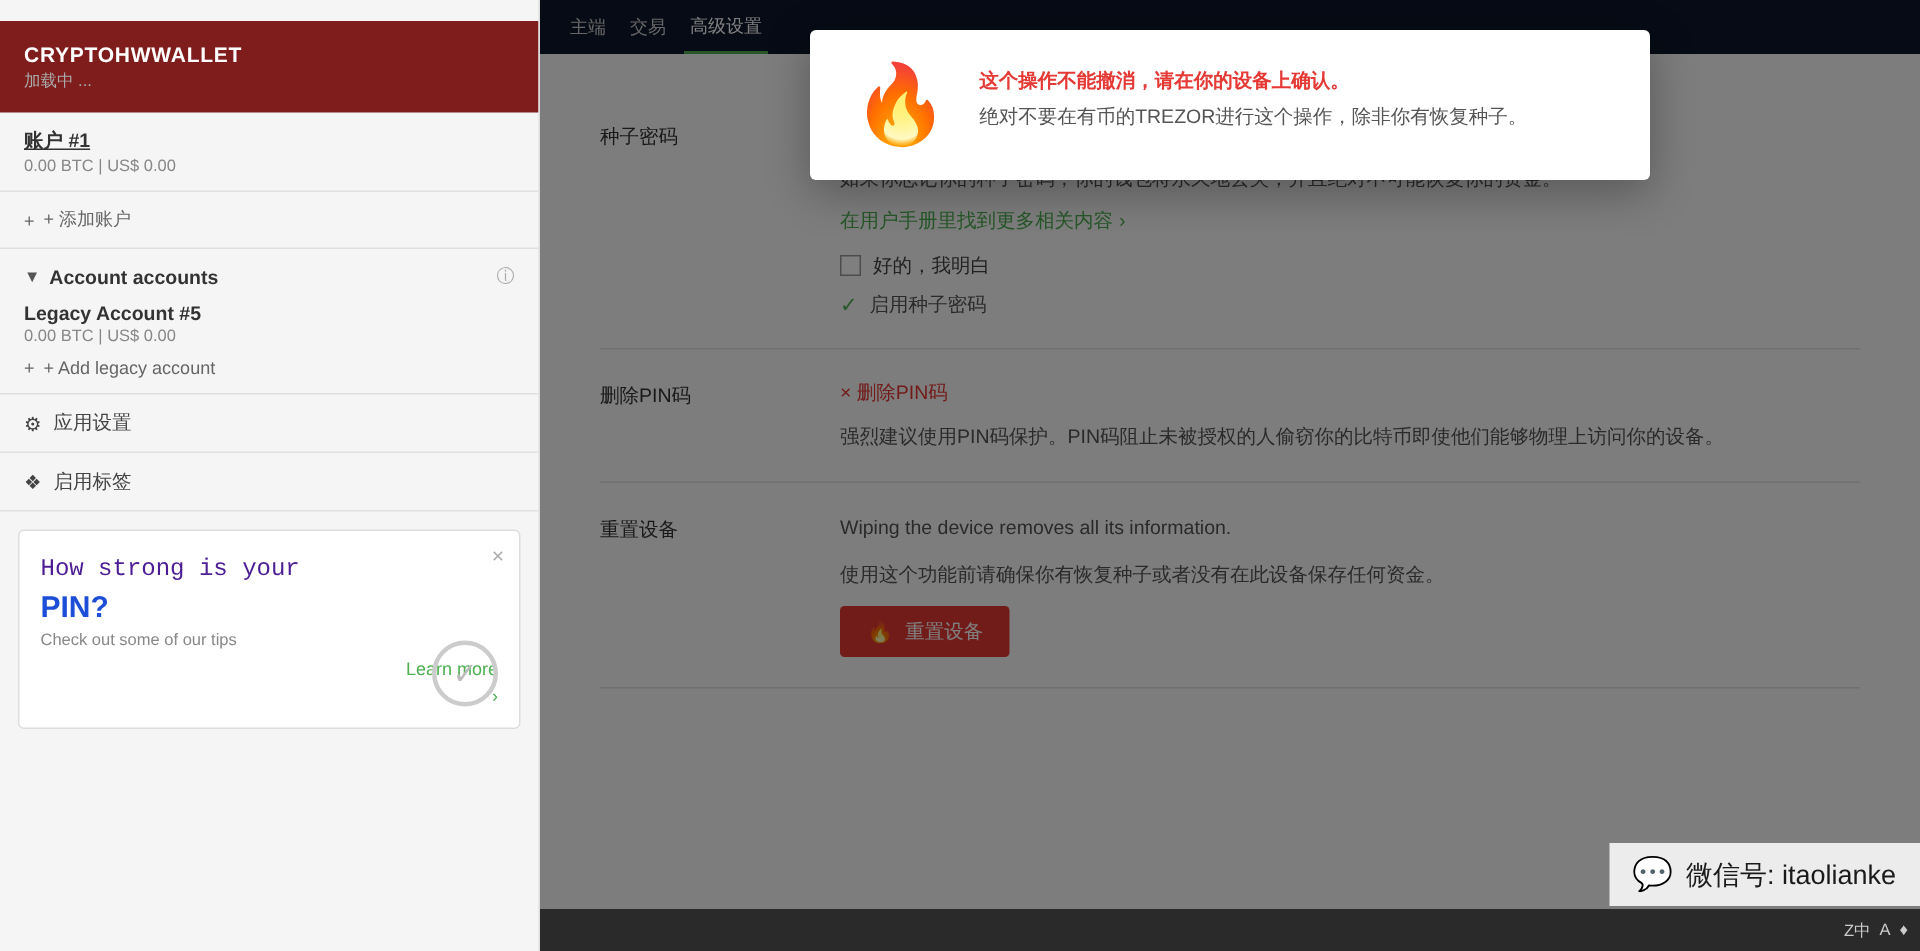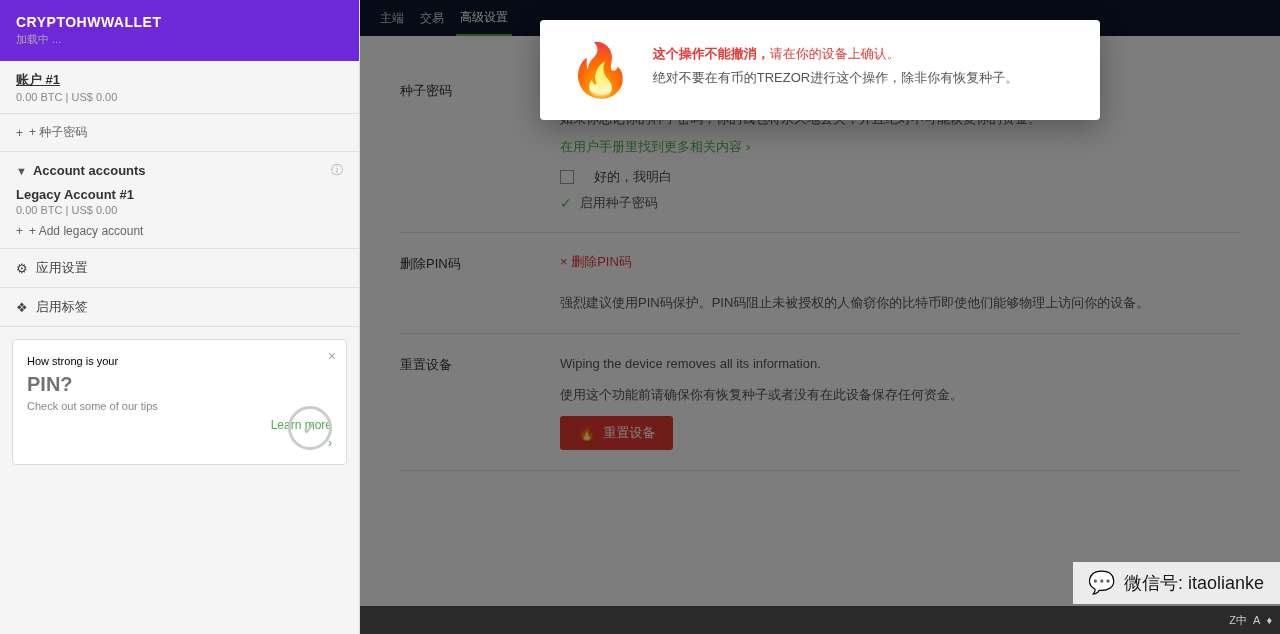--- a/index.html
+++ b/index.html
@@ -18,23 +18,24 @@
       min-width: 360px;
       background: #f5f5f5;
       height: 634px;
       display: flex;
       flex-direction: column;
       border-right: 1px solid #ddd;
       overflow: hidden;
     }
 
     .sidebar-header {
-      background: #6d28d9;
+      background: #7f1d1d;
       padding: 14px 16px;
       color: white;
+      margin-top: 14px;
     }
 
     .sidebar-wallet-name {
       font-size: 14px;
       font-weight: bold;
       color: white;
       letter-spacing: 0.5px;
     }
 
     .sidebar-loading {
@@ -159,29 +160,30 @@
     .sidebar-pin-card {
       margin: 12px;
       background: white;
       border: 1px solid #ddd;
       border-radius: 4px;
       padding: 14px;
       position: relative;
     }
 
     .sidebar-pin-title {
-      font-size: 11px;
-      color: #000000;
+      font-size: 16px;
+      color: #4c1d95;
       line-height: 1.4;
+      font-family: Liberation Mono, monospace;
     }
 
     .sidebar-pin-subtitle {
       font-size: 20px;
       font-weight: bold;
-      color: #737373;
+      color: #1d4ed8;
       margin: 4px 0;
     }
 
     .sidebar-pin-desc {
       font-size: 11px;
       color: #888;
     }
 
     .sidebar-pin-check {
       position: absolute;
@@ -293,21 +295,21 @@
       cursor: pointer;
       display: flex;
       align-items: center;
       gap: 4px;
       margin-bottom: 12px;
     }
 
     .settings-checkbox-row {
       display: flex;
       align-items: center;
-      gap: 20px;
+      gap: 8px;
       margin-bottom: 8px;
     }
 
     .settings-checkbox {
       width: 14px;
       height: 14px;
       border: 1px solid #999;
       background: white;
       cursor: pointer;
     }
@@ -331,21 +333,21 @@
     }
 
     
     .settings-pin-action {
       display: flex;
       align-items: center;
       gap: 8px;
       color: #e53935;
       font-size: 13px;
       cursor: pointer;
-      margin-bottom: 22px;
+      margin-bottom: 10px;
     }
 
     .settings-pin-desc {
       font-size: 13px;
       color: #555;
       line-height: 1.6;
     }
 
     
     .settings-wipe-desc {
@@ -484,33 +486,33 @@
     <div class="sidebar-loading">加载中 ...</div>
   </div>
 
   <div class="sidebar-account">
     <div class="sidebar-account-name">账户 #1</div>
     <div class="sidebar-account-balance">0.00 BTC | US$ 0.00</div>
   </div>
 
   <div class="sidebar-add-account">
     <span>+</span>
-    <span>+ 种子密码</span>
+    <span>+ 添加账户</span>
   </div>
 
   <div class="sidebar-legacy-section">
     <div class="sidebar-legacy-header">
       <div class="sidebar-legacy-title-row">
         <span class="sidebar-legacy-chevron">▼</span>
         <span class="sidebar-legacy-title">Account accounts</span>
       </div>
       <span class="sidebar-legacy-info-icon">ⓘ</span>
     </div>
     <div class="sidebar-legacy-account">
-      <div class="sidebar-legacy-account-name">Legacy Account #1</div>
+      <div class="sidebar-legacy-account-name">Legacy Account #5</div>
       <div class="sidebar-legacy-account-balance">0.00 BTC | US$ 0.00</div>
     </div>
     <div class="sidebar-add-legacy">
       <span>+</span>
       <span>+ Add legacy account</span>
     </div>
   </div>
 
   <div class="sidebar-settings">
     <span>⚙</span>
@@ -593,21 +595,21 @@
       </div>
     </div>
 
   </div>
 
   <div class="modal-overlay">
     <div class="modal">
       <div class="modal-flame">🔥</div>
       <div class="modal-content">
         <div class="modal-line2">
-          <span>这个操作不能撤消，</span><span style="color:#e53935;font-weight:normal;">请在你的设备上确认。</span>
+          <span>这个操作不能撤消，</span><span style="color:#e53935;font-weight:bold;">请在你的设备上确认。</span>
         </div>
         <div class="modal-line3">绝对不要在有币的TREZOR进行这个操作，除非你有恢复种子。</div>
       </div>
     </div>
   </div>
 
   <div class="wechat-watermark">
     <span class="wechat-icon">💬</span>
     <span>微信号: itaolianke</span>
   </div>

